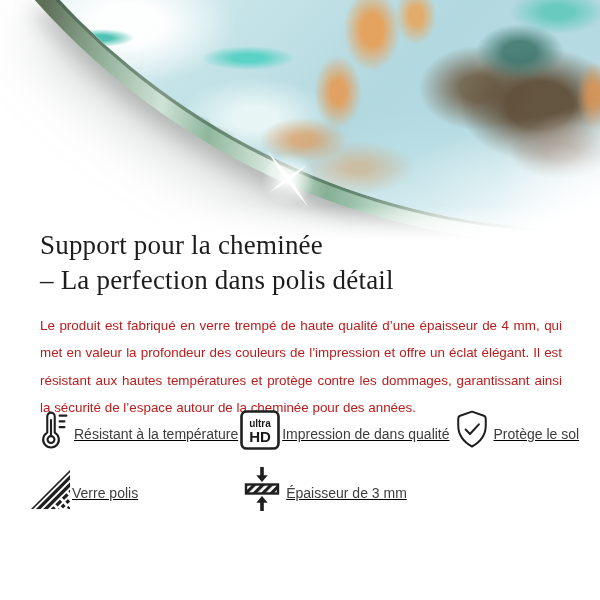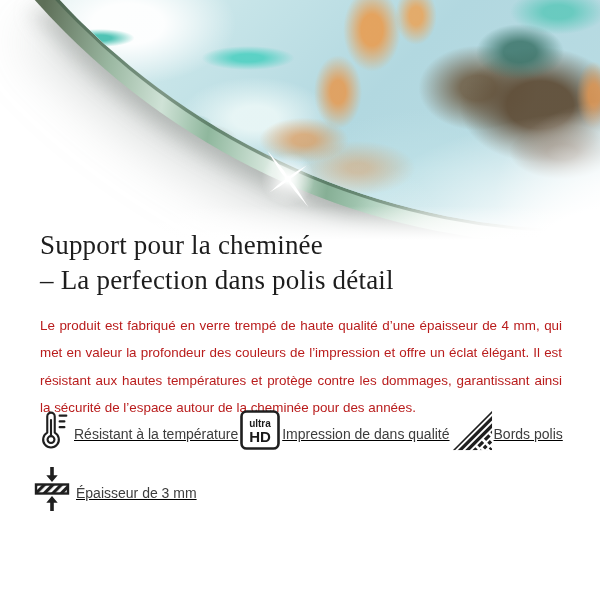--- a/index.html
+++ b/index.html
@@ -117,41 +117,50 @@
       <div class="feature-icon">
         <svg width="44" height="44" viewBox="0 0 44 44" class="ico">
           <rect x="3.5" y="3.5" width="37" height="37" rx="5" stroke-width="2.6"></rect>
           <text x="22" y="18.5" text-anchor="middle" font-size="10" class="ico-txt">ultra</text>
           <text x="22" y="33.5" text-anchor="middle" font-size="15" class="ico-txt">HD</text>
         </svg>
       </div>
       <div class="feature-label">Impression de dans qualité</div>
     </div>
 
+    <div class="feature">
+      <div class="feature-icon">
+        <svg width="44" height="44" viewBox="0 0 48 48" class="ico" stroke-width="2.4" stroke-linejoin="round" stroke-linecap="round">
+          <path d="M24,4 L37,8.5 C38.5,9 39,10 39,11.5 V19 C39,30 33,37 24,42 C15,37 9,30 9,19 V11.5 C9,10 9.5,9 11,8.5 Z"></path>
+          <path d="M17,23.5 L21.8,28.3 L31.5,17.8"></path>
+        </svg>
+      </div>
+      <div class="feature-label">Protège le sol</div>
+    </div>
 
 
     <div class="feature">
       <div class="feature-icon">
         <svg width="44" height="44" viewBox="0 0 48 48">
           <defs>
               <clipPath id="tri">
                 <path d="M3,46 L46,3 L46,46 Z"></path>
               </clipPath>
             </defs>
           <g clip-path="url(#tri)" stroke="#1f1f1f" stroke-width="3.6" fill="none">
             <line x1="0" y1="49" x2="49" y2="0"></line>
             <line x1="8" y1="49" x2="49" y2="8"></line>
             <line x1="16" y1="49" x2="49" y2="16"></line>
             <line x1="24" y1="49" x2="49" y2="24" stroke-dasharray="7,3"></line>
             <line x1="32" y1="49" x2="49" y2="32" stroke-dasharray="4,3"></line>
             <line x1="40" y1="49" x2="49" y2="40" stroke-dasharray="2.5,2.5"></line>
           </g>
         </svg>
       </div>
-      <div class="feature-label">Bords polis</div>
+      <div class="feature-label">Verre polis</div>
     </div>
 
     <div class="feature">
       <div class="feature-icon">
         <svg width="48" height="48" viewBox="0 0 48 48">
           <defs>
             <pattern id="hatch" width="6" height="6" patternUnits="userSpaceOnUse" patternTransform="rotate(45)">
               <rect width="6" height="6" fill="#ffffff"></rect>
               <rect width="3.2" height="6" fill="#1f1f1f"></rect>
             </pattern>

